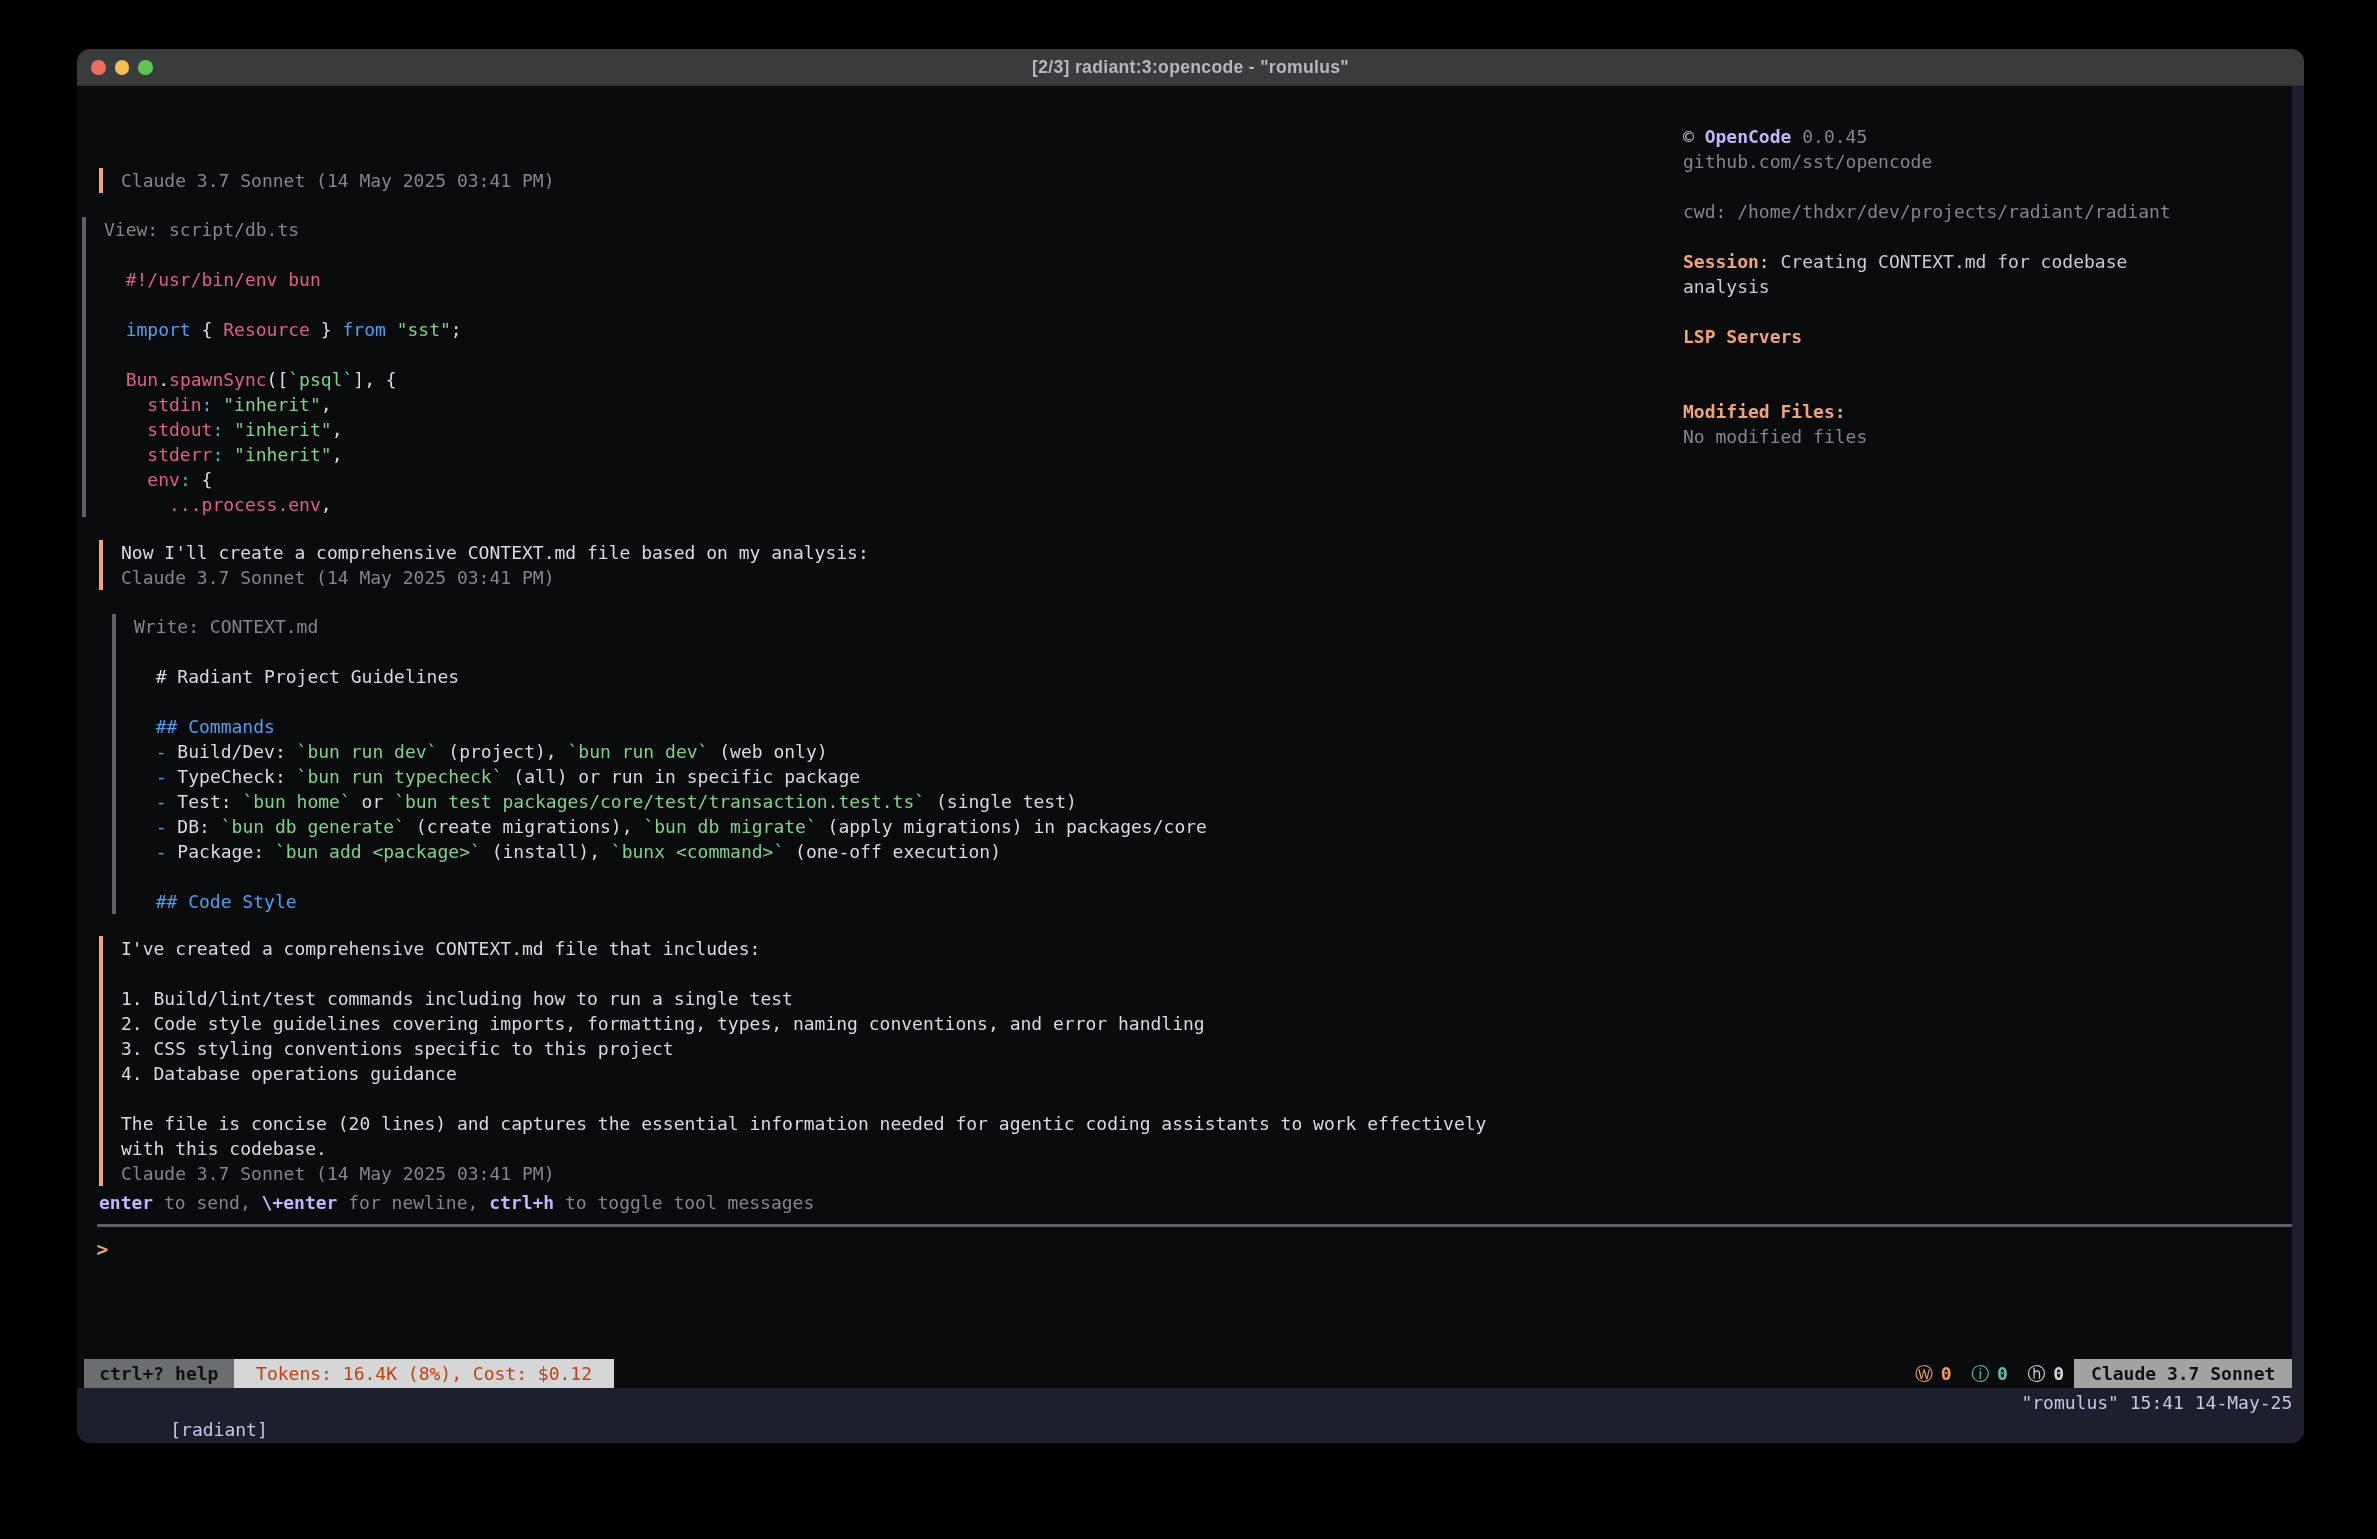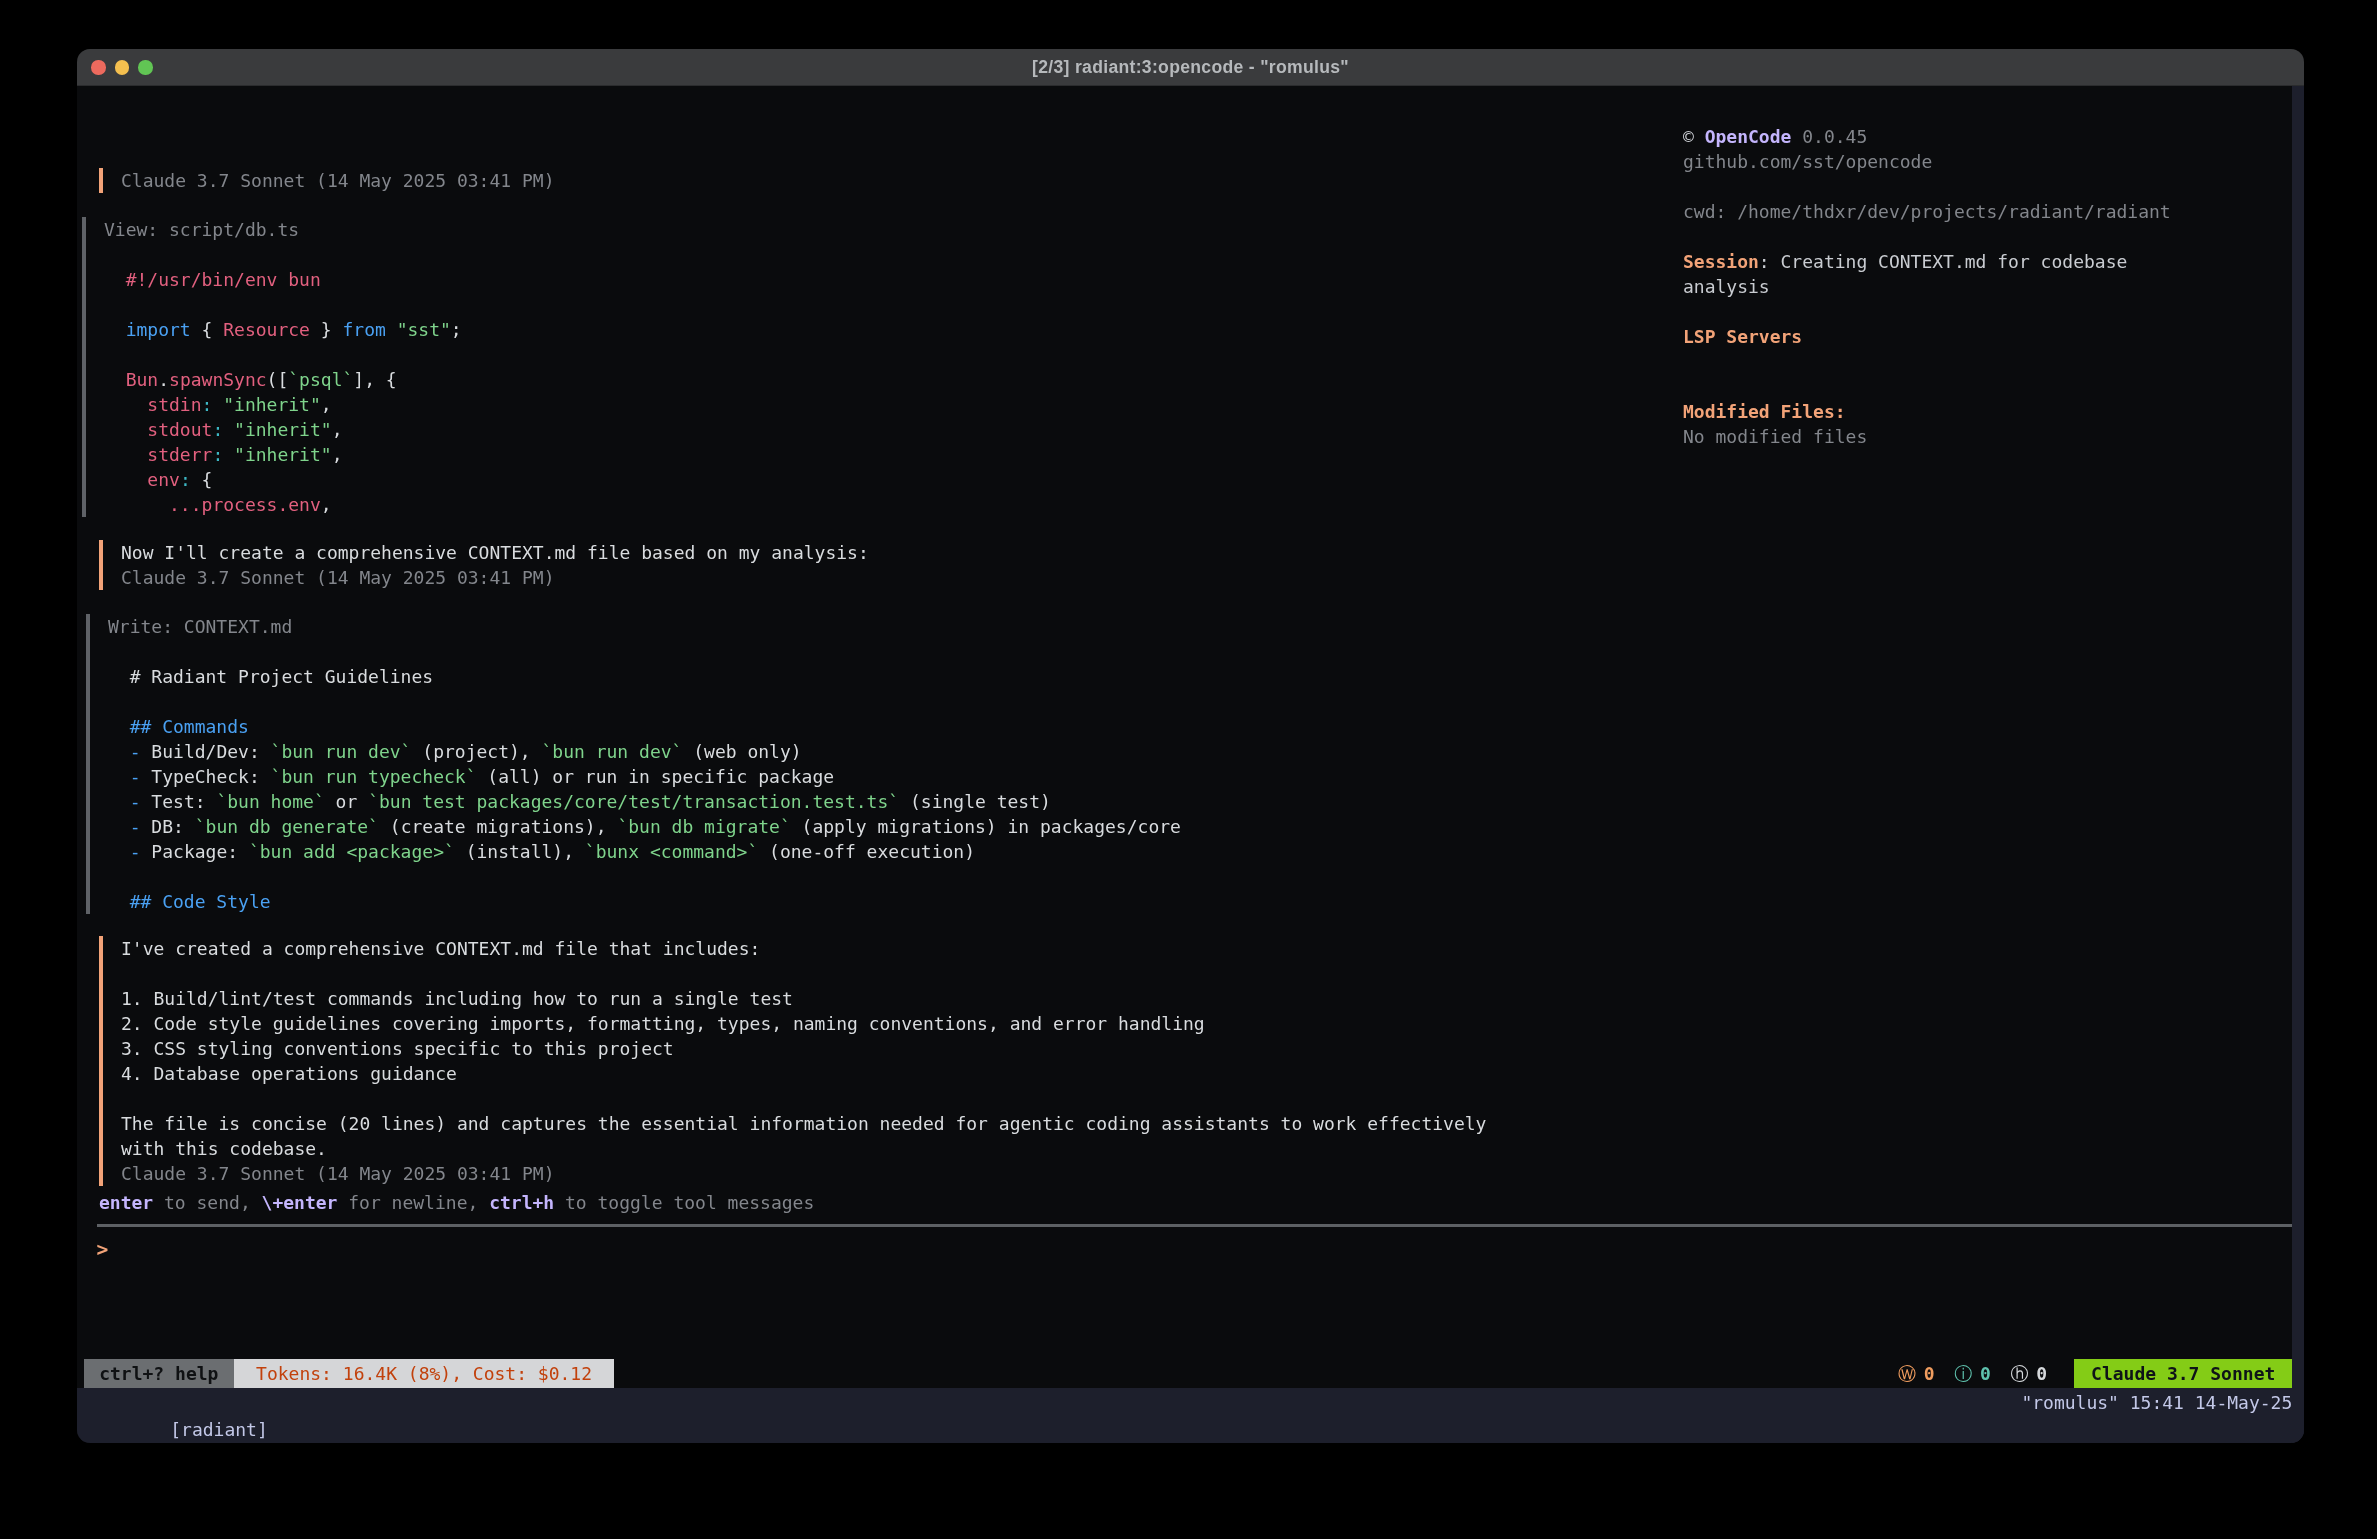--- a/index.html
+++ b/index.html
@@ -24,21 +24,21 @@
   }
   .terminal{position:relative;height:1357px;background:#0a0b0d;font-size:18px;}
   .rightstrip{position:absolute;top:0;bottom:0;right:0;width:11.7px;background:#1d1f2c;}
   .ln{height:25px;line-height:25px;white-space:pre;}
   .block{position:absolute;padding-left:18px;margin-top:44px;}
   .block.assistant{border-left:4.6px solid #f2a378;}
   .block.tool{border-left:4.6px solid #5f6267;}
   .b1{left:22px;top:38px;}
   .b2{left:5px;top:87px;}
   .b3{left:22px;top:410px;}
-  .b4{left:9px;top:484px;}
+  .b4{left:35px;top:484px;}
   .b5{left:22px;top:806px;}
   .sidebar{position:absolute;left:1606px;top:38px;width:613px;}
   .c-white{color:#d9dcdf;}
   .c-light{color:#c9ccd1;}
   .c-gray{color:#83868c;}
   .c-rose{color:#e2607f;}
   .c-blue{color:#4aa1f3;}
   .c-green{color:#7fd48c;}
   .c-cyan{color:#3db8c5;}
   .c-whiteb{color:#c4b5fd;font-weight:bold;}
@@ -49,21 +49,21 @@
           width:2179px;color:#f2a378;font-weight:bold;font-size:19.6px;}
   .statusbar{
     position:absolute;left:0;top:1273px;height:29px;width:2227px;
     display:flex;justify-content:space-between;align-items:center;
     padding-left:6.5px;padding-right:11.7px;
   }
   .status-left,.status-right{display:flex;align-items:center;height:36px;}
   .chip{display:inline-block;height:29px;line-height:29px;}
   .chip.help{background:#6b6e71;color:#0f1113;font-weight:bold;padding:0 15.7px;}
   .chip.tokens{background:#d5d6d8;color:#c2410c;padding:0 22px;}
-  .chip.model{background:#84cc16;color:#0e1318;font-weight:bold;padding:0 17px;margin-left:27px;}
+  .chip.model{background:#a3a3a3;color:#0e1318;font-weight:bold;padding:0 17px;margin-left:10px;}
   .counter{margin-left:19.6px;display:inline-flex;align-items:center;}
   .counter:first-child{margin-left:0;}
   .counter .val{margin-left:7.8px;font-weight:bold;}
   .tmuxbar{
     position:absolute;left:0;right:0;bottom:0;height:55px;background:#1d1f2c;
     display:flex;justify-content:space-between;align-items:flex-start;
     padding:1.3px 11.7px 0 6.5px;color:#c3c8e8;line-height:27px;
   }
   .tmux-left,.tmux-right{white-space:pre;}
 </style>

